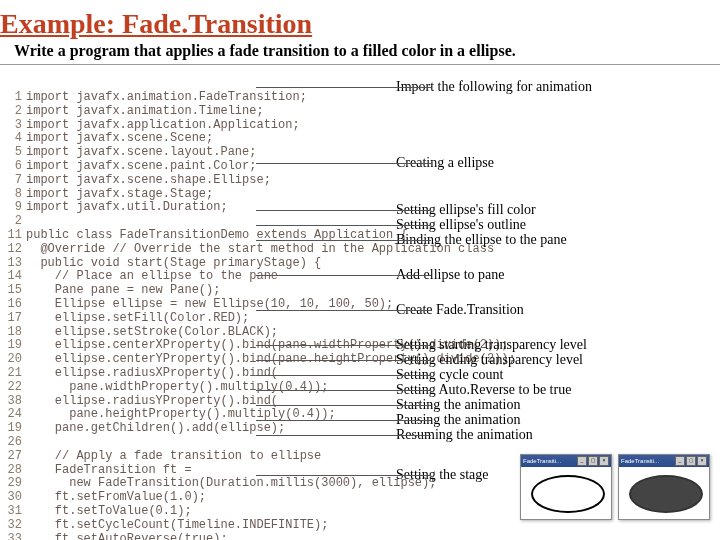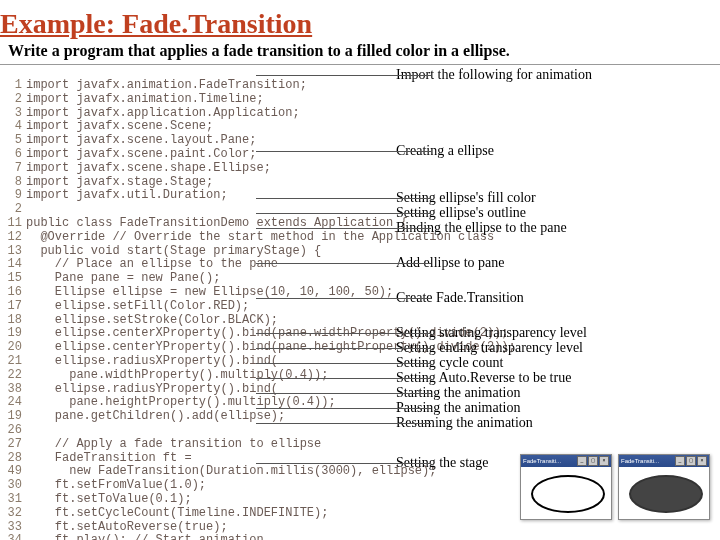--- a/index.html
+++ b/index.html
@@ -15,23 +15,23 @@
   .title {
     font-size: 28px;
     color: #c04020;
     font-weight: bold;
     margin: 8px 0 2px 0;
     text-decoration: underline;
   }
   .subtitle {
     font-size: 16px;
     font-weight: bold;
-    padding: 0 14px 4px 8px;
+    padding: 0 14px 4px 14px;
     border-bottom: 1px solid #999;
-    margin-bottom: 0;
+    margin-bottom: 12px;
   }
   .content {
     display: flex;
     flex-direction: row;
     padding: 0;
   }
   .code {
     width: 350px;
     font-family: "Courier New", monospace;
     font-size: 12px;
@@ -151,21 +151,21 @@
 <span class="ln">19</span>    ellipse.centerXProperty().bind(pane.widthProperty().divide(2));
 <span class="ln">20</span>    ellipse.centerYProperty().bind(pane.heightProperty().divide(2));
 <span class="ln">21</span>    ellipse.radiusXProperty().bind(
 <span class="ln">22</span>      pane.widthProperty().multiply(0.4));
 <span class="ln">38</span>    ellipse.radiusYProperty().bind(
 <span class="ln">24</span>      pane.heightProperty().multiply(0.4));
 <span class="ln">19</span>    pane.getChildren().add(ellipse);
 <span class="ln">26</span>
 <span class="ln">27</span>    // Apply a fade transition to ellipse
 <span class="ln">28</span>    FadeTransition ft =
-<span class="ln">49</span>      new FadeTransition(Duration.millis(3000), ellipse);
+<span class="ln">29</span>      new FadeTransition(Duration.millis(3000), ellipse);
 <span class="ln">30</span>    ft.setFromValue(1.0);
 <span class="ln">31</span>    ft.setToValue(0.1);
 <span class="ln">32</span>    ft.setCycleCount(Timeline.INDEFINITE);
 <span class="ln">33</span>    ft.setAutoReverse(true);
 <span class="ln">34</span>    ft.play(); // Start animation
 <span class="ln">35</span>
 <span class="ln">36</span>    // Control animation
 <span class="ln">50</span>    ellipse.setOnMousePressed(e -&gt; ft.pause());
 <span class="ln">38</span>    ellipse.setOnMouseReleased(e -&gt; ft.play());
 <span class="ln">34</span>

